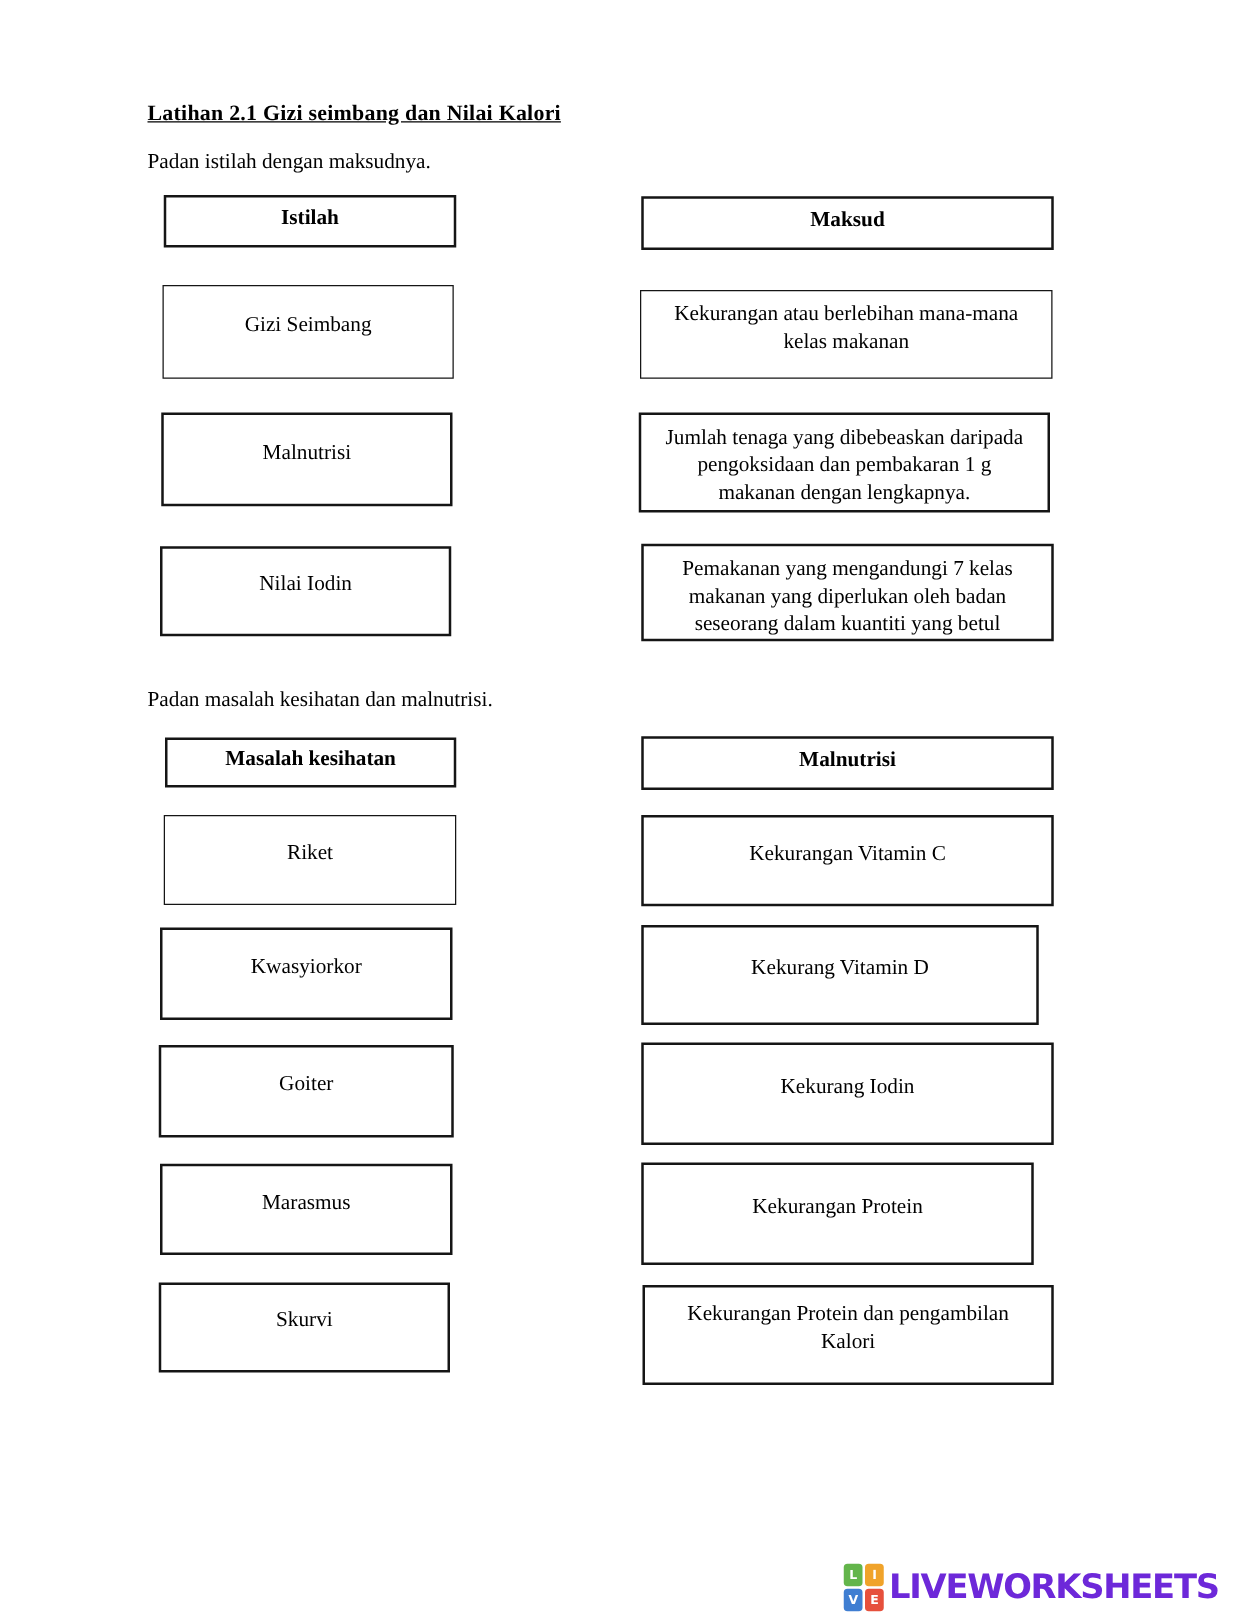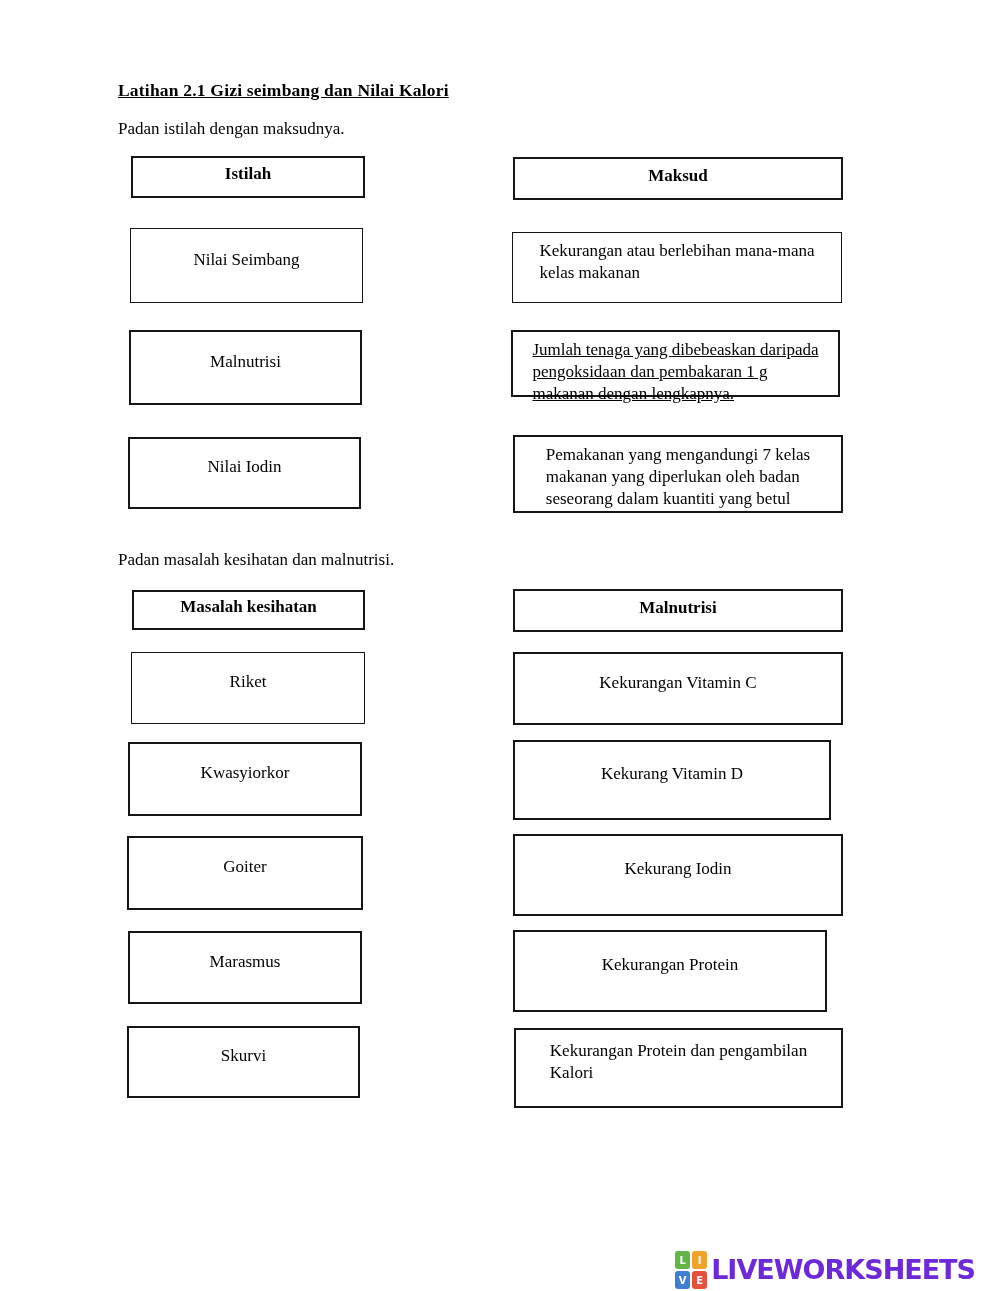--- a/index.html
+++ b/index.html
@@ -13,36 +13,36 @@
     letter-spacing:0.2px;
   }
   .instr { position:absolute; font-size:17px; }
   .instr1 { left:118px; top:119px; }
   .instr2 { left:118px; top:550px; }
 
   .box {
     position:absolute; box-sizing:border-box; background:#fff;
     border:2px solid #151515;
     display:flex; align-items:center; justify-content:center;
-    font-size:17px; line-height:22px;
+    text-align:center; font-size:17px; line-height:22px;
     white-space:pre-line; padding:2px 6px;
   }
   .thin { border-width:1.5px; }
   .hdr  { font-weight:bold; padding-bottom:8px; }
   .single { padding-bottom:14px; }
   .topalign { align-items:flex-start; padding-top:7px; padding-bottom:2px; }
 
   
   .s1-hl { left:131px; top:156px; width:234px; height:42px; }
   .s1-hr { left:513px; top:157px; width:330px; height:43px; }
   .s1-l0 { left:130px; top:228px; width:233px; height:75px; }
   .s1-l1 { left:129px; top:330px; width:233px; height:75px; }
   .s1-l2 { left:128px; top:437px; width:233px; height:72px; }
   .s1-r0 { left:512px; top:232px; width:330px; height:71px; }
-  .s1-r1 { left:511px; top:330px; width:329px; height:67px;text-decoration:underline; }
+  .s1-r1 { left:511px; top:330px; width:329px; height:80px; }
   .s1-r2 { left:513px; top:435px; width:330px; height:78px; }
 
   
   .s2-hl { left:132px; top:590px; width:233px; height:40px; }
   .s2-hr { left:513px; top:589px; width:330px; height:43px; }
   .s2-l0 { left:131px; top:652px; width:234px; height:72px; }
   .s2-l1 { left:128px; top:742px; width:234px; height:74px; }
   .s2-l2 { left:127px; top:836px; width:236px; height:74px; }
   .s2-l3 { left:128px; top:931px; width:234px; height:73px; }
   .s2-l4 { left:127px; top:1026px; width:233px; height:72px; }
@@ -74,21 +74,21 @@
 <body>
 
 <div class="page">
 
   <div class="title">Latihan 2.1 Gizi seimbang dan Nilai Kalori</div>
   <div class="instr instr1">Padan istilah dengan maksudnya.</div>
 
   <div class="box hdr s1-hl">Istilah</div>
   <div class="box hdr s1-hr">Maksud</div>
 
-  <div class="box single thin s1-l0">Nilai Seimbang</div>
+  <div class="box single thin s1-l0">Gizi Seimbang</div>
   <div class="box single s1-l1">Malnutrisi</div>
   <div class="box single s1-l2">Nilai Iodin</div>
 
   <div class="box topalign thin s1-r0">Kekurangan atau berlebihan mana-mana
 kelas makanan</div>
   <div class="box topalign s1-r1">Jumlah tenaga yang dibebeaskan daripada
 pengoksidaan dan pembakaran 1 g
 makanan dengan lengkapnya.</div>
   <div class="box topalign s1-r2">Pemakanan yang mengandungi 7 kelas
 makanan yang diperlukan oleh badan

